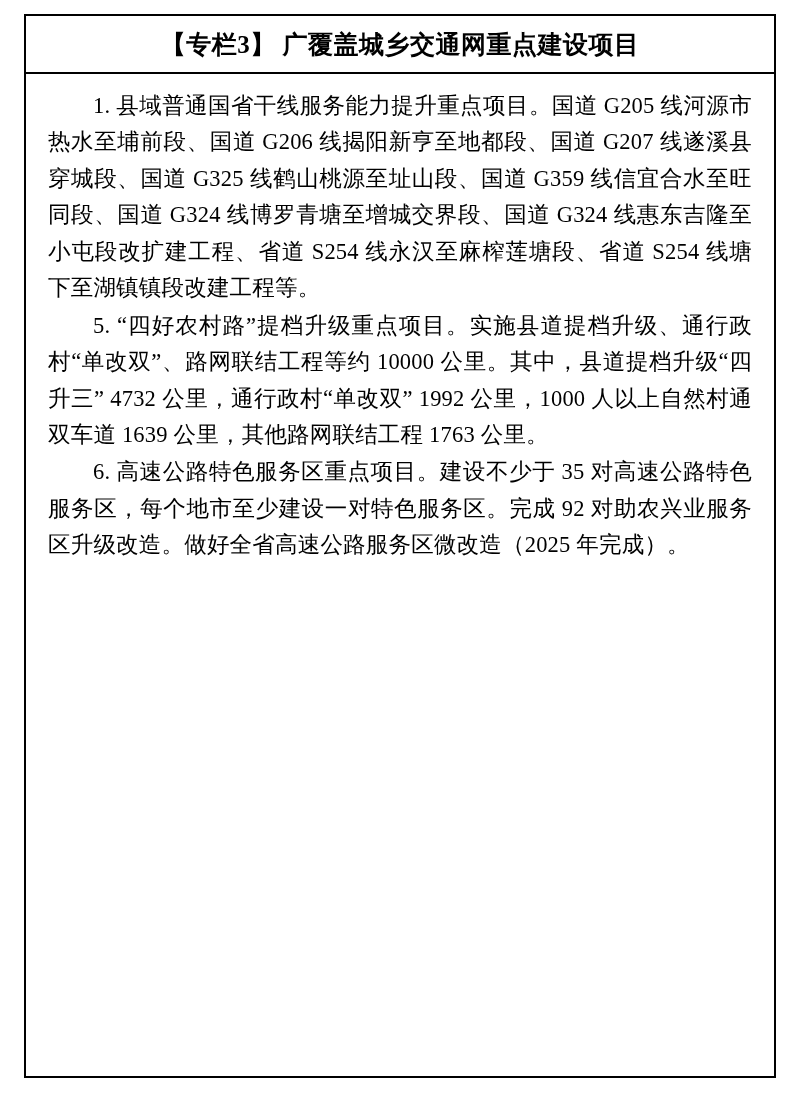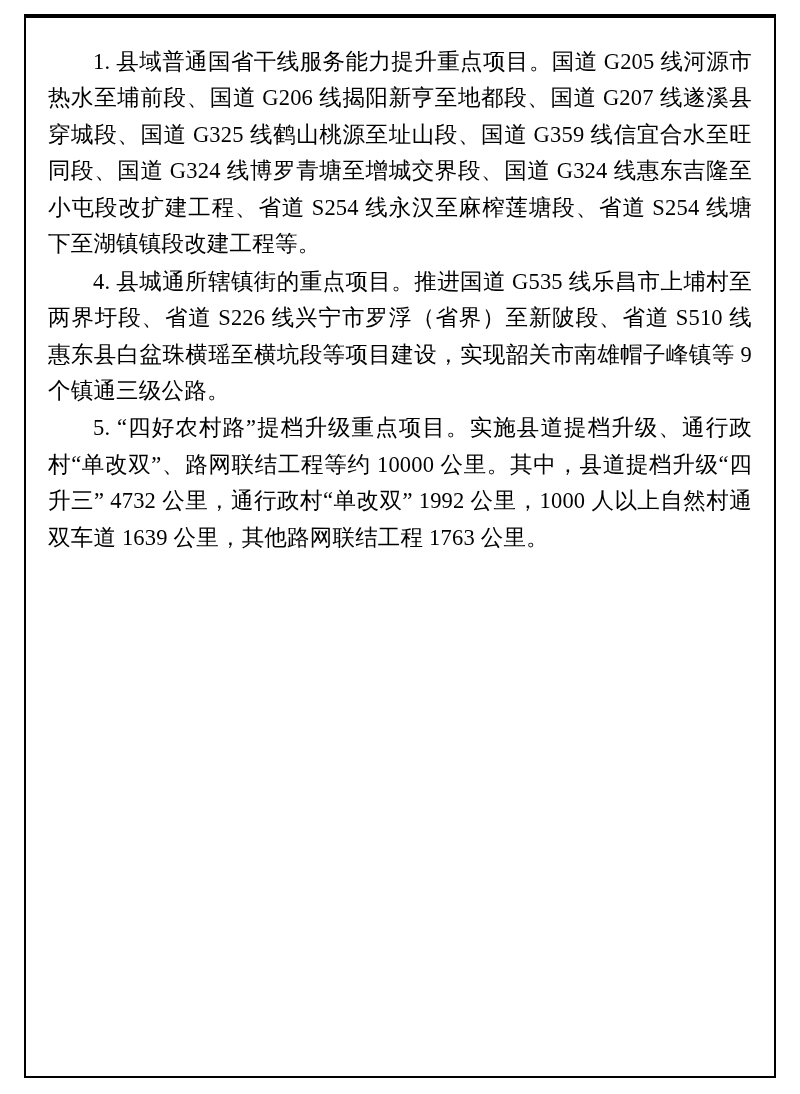--- a/index.html
+++ b/index.html
@@ -34,38 +34,39 @@
     letter-spacing: 0.5px;
     padding: 14px 10px 12px 10px;
     line-height: 1.2;
   }
   .title-rule {
     border-bottom: 2px solid #000000;
     height: 0;
     margin: 0;
   }
   .body {
-    padding: 26px 22px 10px 22px;
+    padding: 14px 22px 10px 22px;
     border-radius: 14px;
   }
   .para {
     font-size: 22.5px;
     line-height: 1.62;
     text-align: justify;
     text-justify: inter-ideograph;
     text-indent: 2em;
     margin: 0 0 1px 0;
     letter-spacing: 0.2px;
   }
 </style>
 </head>
 <body>
 
 <div class="page">
   <div class="box">
+    <div class="box-title">【专栏3】 广覆盖城乡交通网重点建设项目</div>
     <div class="title-rule"></div>
     <div class="body">
       <p class="para">1. 县域普通国省干线服务能力提升重点项目。国道 G205 线河源市热水至埔前段、国道 G206 线揭阳新亨至地都段、国道 G207 线遂溪县穿城段、国道 G325 线鹤山桃源至址山段、国道 G359 线信宜合水至旺同段、国道 G324 线博罗青塘至增城交界段、国道 G324 线惠东吉隆至小屯段改扩建工程、省道 S254 线永汉至麻榨莲塘段、省道 S254 线塘下至湖镇镇段改建工程等。</p>
-      <p class="para">4. 县城通所辖镇街的重点项目。推进国道 G535 线乐昌市上埔村至两界圩段、省道 S226 线兴宁市罗浮（省界）至新陂段、省道 S510 线惠东县白盆珠横瑶至横坑段等项目建设，实现韶关市南雄帽子峰镇等 9 个镇通三级公路。</p>
       <p class="para">5. “四好农村路”提档升级重点项目。实施县道提档升级、通行政村“单改双”、路网联结工程等约 10000 公里。其中，县道提档升级“四升三” 4732 公里，通行政村“单改双” 1992 公里，1000 人以上自然村通双车道 1639 公里，其他路网联结工程 1763 公里。</p>
+      <p class="para">6. 高速公路特色服务区重点项目。建设不少于 35 对高速公路特色服务区，每个地市至少建设一对特色服务区。完成 92 对助农兴业服务区升级改造。做好全省高速公路服务区微改造（2025 年完成）。</p>
     </div>
   </div>
 </div>
 
 </body></html>

